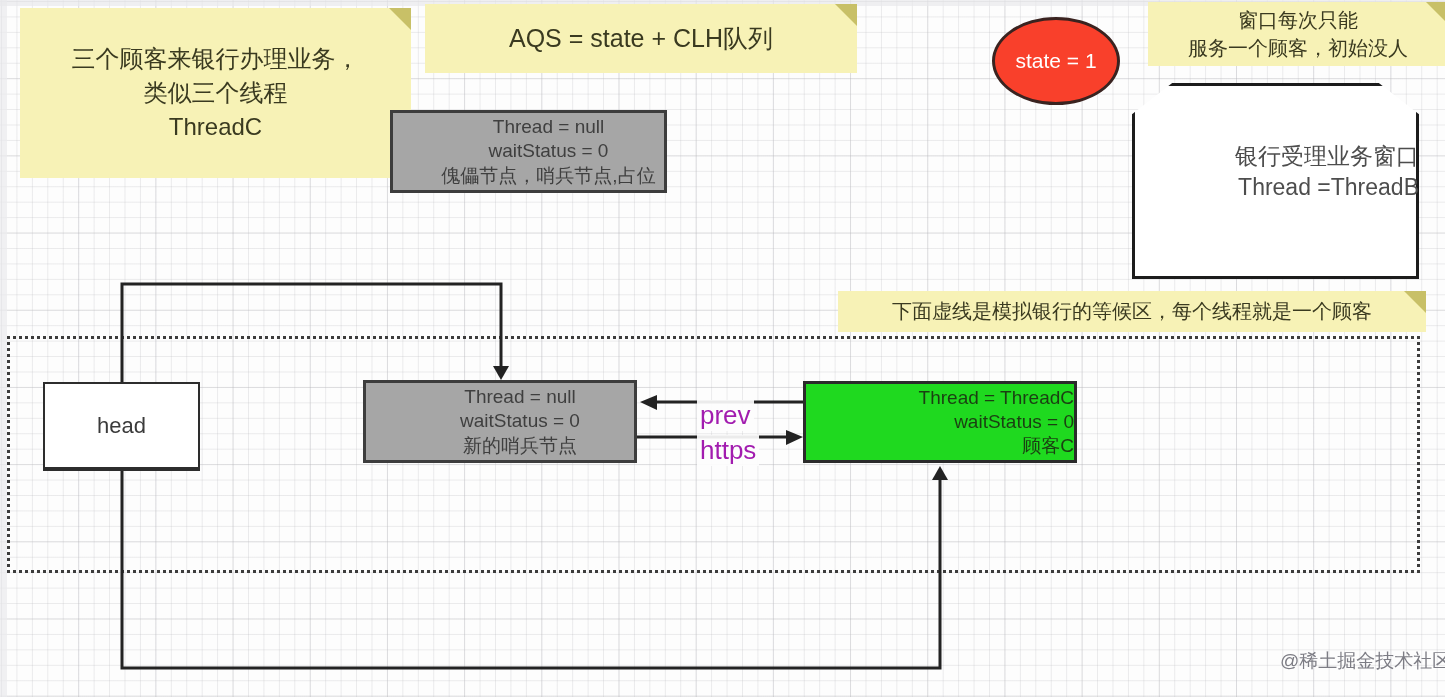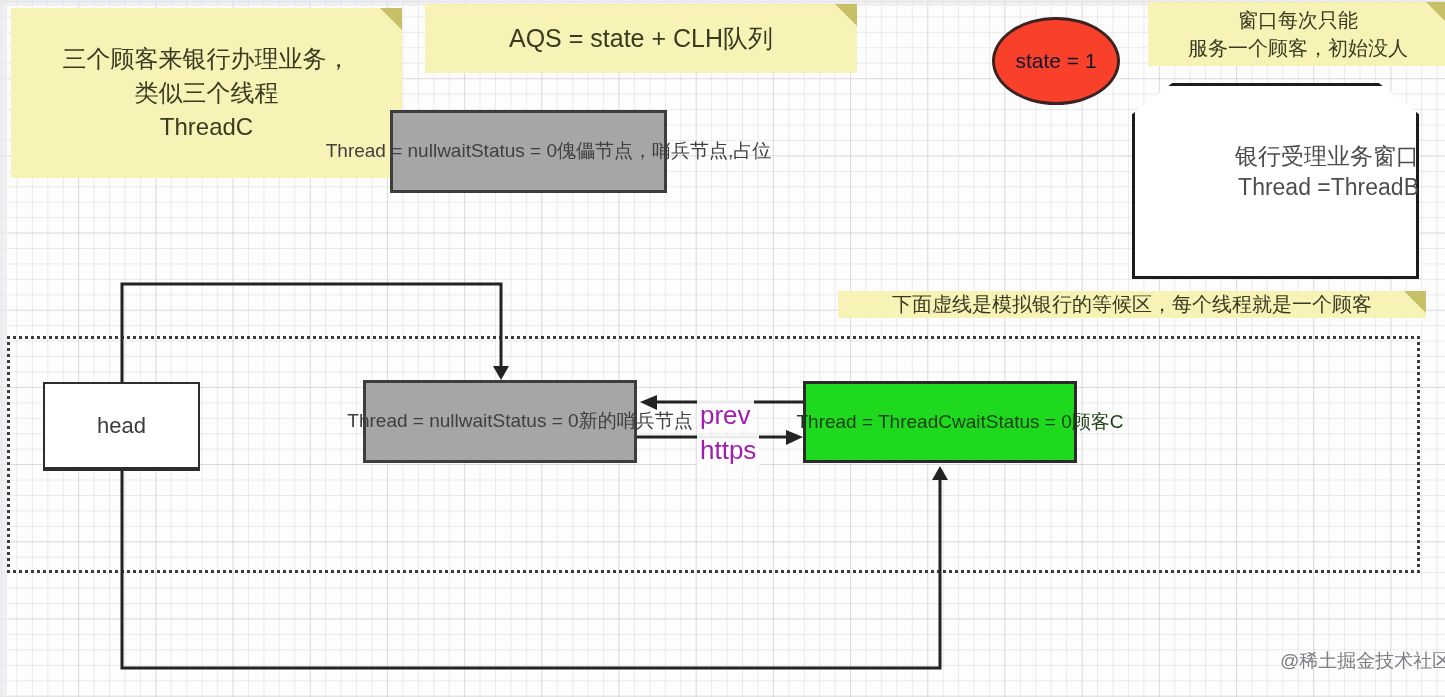--- a/index.html
+++ b/index.html
@@ -51,35 +51,35 @@
   }
   .note .fold {
     position: absolute;
     top: 0; right: 0;
     width: 0; height: 0;
     border-top: 22px solid #c8c067;
     border-left: 22px solid transparent;
   }
   .note-line { display: block; white-space: pre; }
 
-  #note-customers { left: 11px; top: 8px; width: 391px; height: 170px; font-size: 24px; }
+  #note-customers { left: 20px; top: 8px; width: 391px; height: 170px; font-size: 24px; }
   #note-aqs       { left: 425px; top: 4px; width: 432px; height: 69px; font-size: 25px; }
   #note-window    { left: 1148px; top: 2px; width: 300px; height: 64px; font-size: 20px; }
-  #note-waitarea  { left: 838px; top: 291px; width: 588px; height: 27px; font-size: 20px; }
+  #note-waitarea  { left: 838px; top: 291px; width: 588px; height: 41px; font-size: 20px; }
 
   
   #state-ellipse {
     position: absolute;
     left: 992px; top: 17px;
     width: 128px; height: 88px;
     border-radius: 50%;
     background: #f9402b;
     border: 3px solid #3a2320;
     display: flex; align-items: center; justify-content: center;
-    color: #0f172a;
+    color: #ffffff;
     font-size: 21px;
     box-sizing: border-box;
   }
 
   
   #bank-window {
     position: absolute;
     left: 1132px; top: 83px;
     width: 287px; height: 196px;
   }
@@ -97,41 +97,41 @@
     color: #4d4d4d;
     font-size: 23px;
     line-height: 1.35;
   }
 
   
   .node-box {
     position: absolute;
     box-sizing: border-box;
     display: flex;
-    flex-direction: row;
+    flex-direction: column;
     align-items: center;
     justify-content: center;
     text-align: center;
     line-height: 1.28;
     font-size: 19px;
     padding-left: 40px;
   }
   .node-gray {
     background: #a6a6a6;
     border: 3px solid #3d3d3d;
     color: #3f3f3f;
   }
   .node-green {
     background: #1fd91f;
     border: 3px solid #2b2b2b;
     color: #1b3f12;
   }
   #node-dummy-top { left: 390px; top: 110px; width: 277px; height: 83px; }
   #node-sentinel  { left: 363px; top: 380px; width: 274px; height: 83px; }
-  #node-threadc   { left: 803px; top: 381px; width: 274px; height: 82px; }
+  #node-threadc   { left: 803px; top: 381px; width: 274px; height: 82px; align-items: flex-end; }
 
   
   #headtail {
     position: absolute;
     left: 43px; top: 382px;
     width: 157px; height: 89px;
     border: 2px solid #2d2d2d;
     background: #ffffff;
     box-sizing: border-box;
     display: flex; flex-direction: column;

